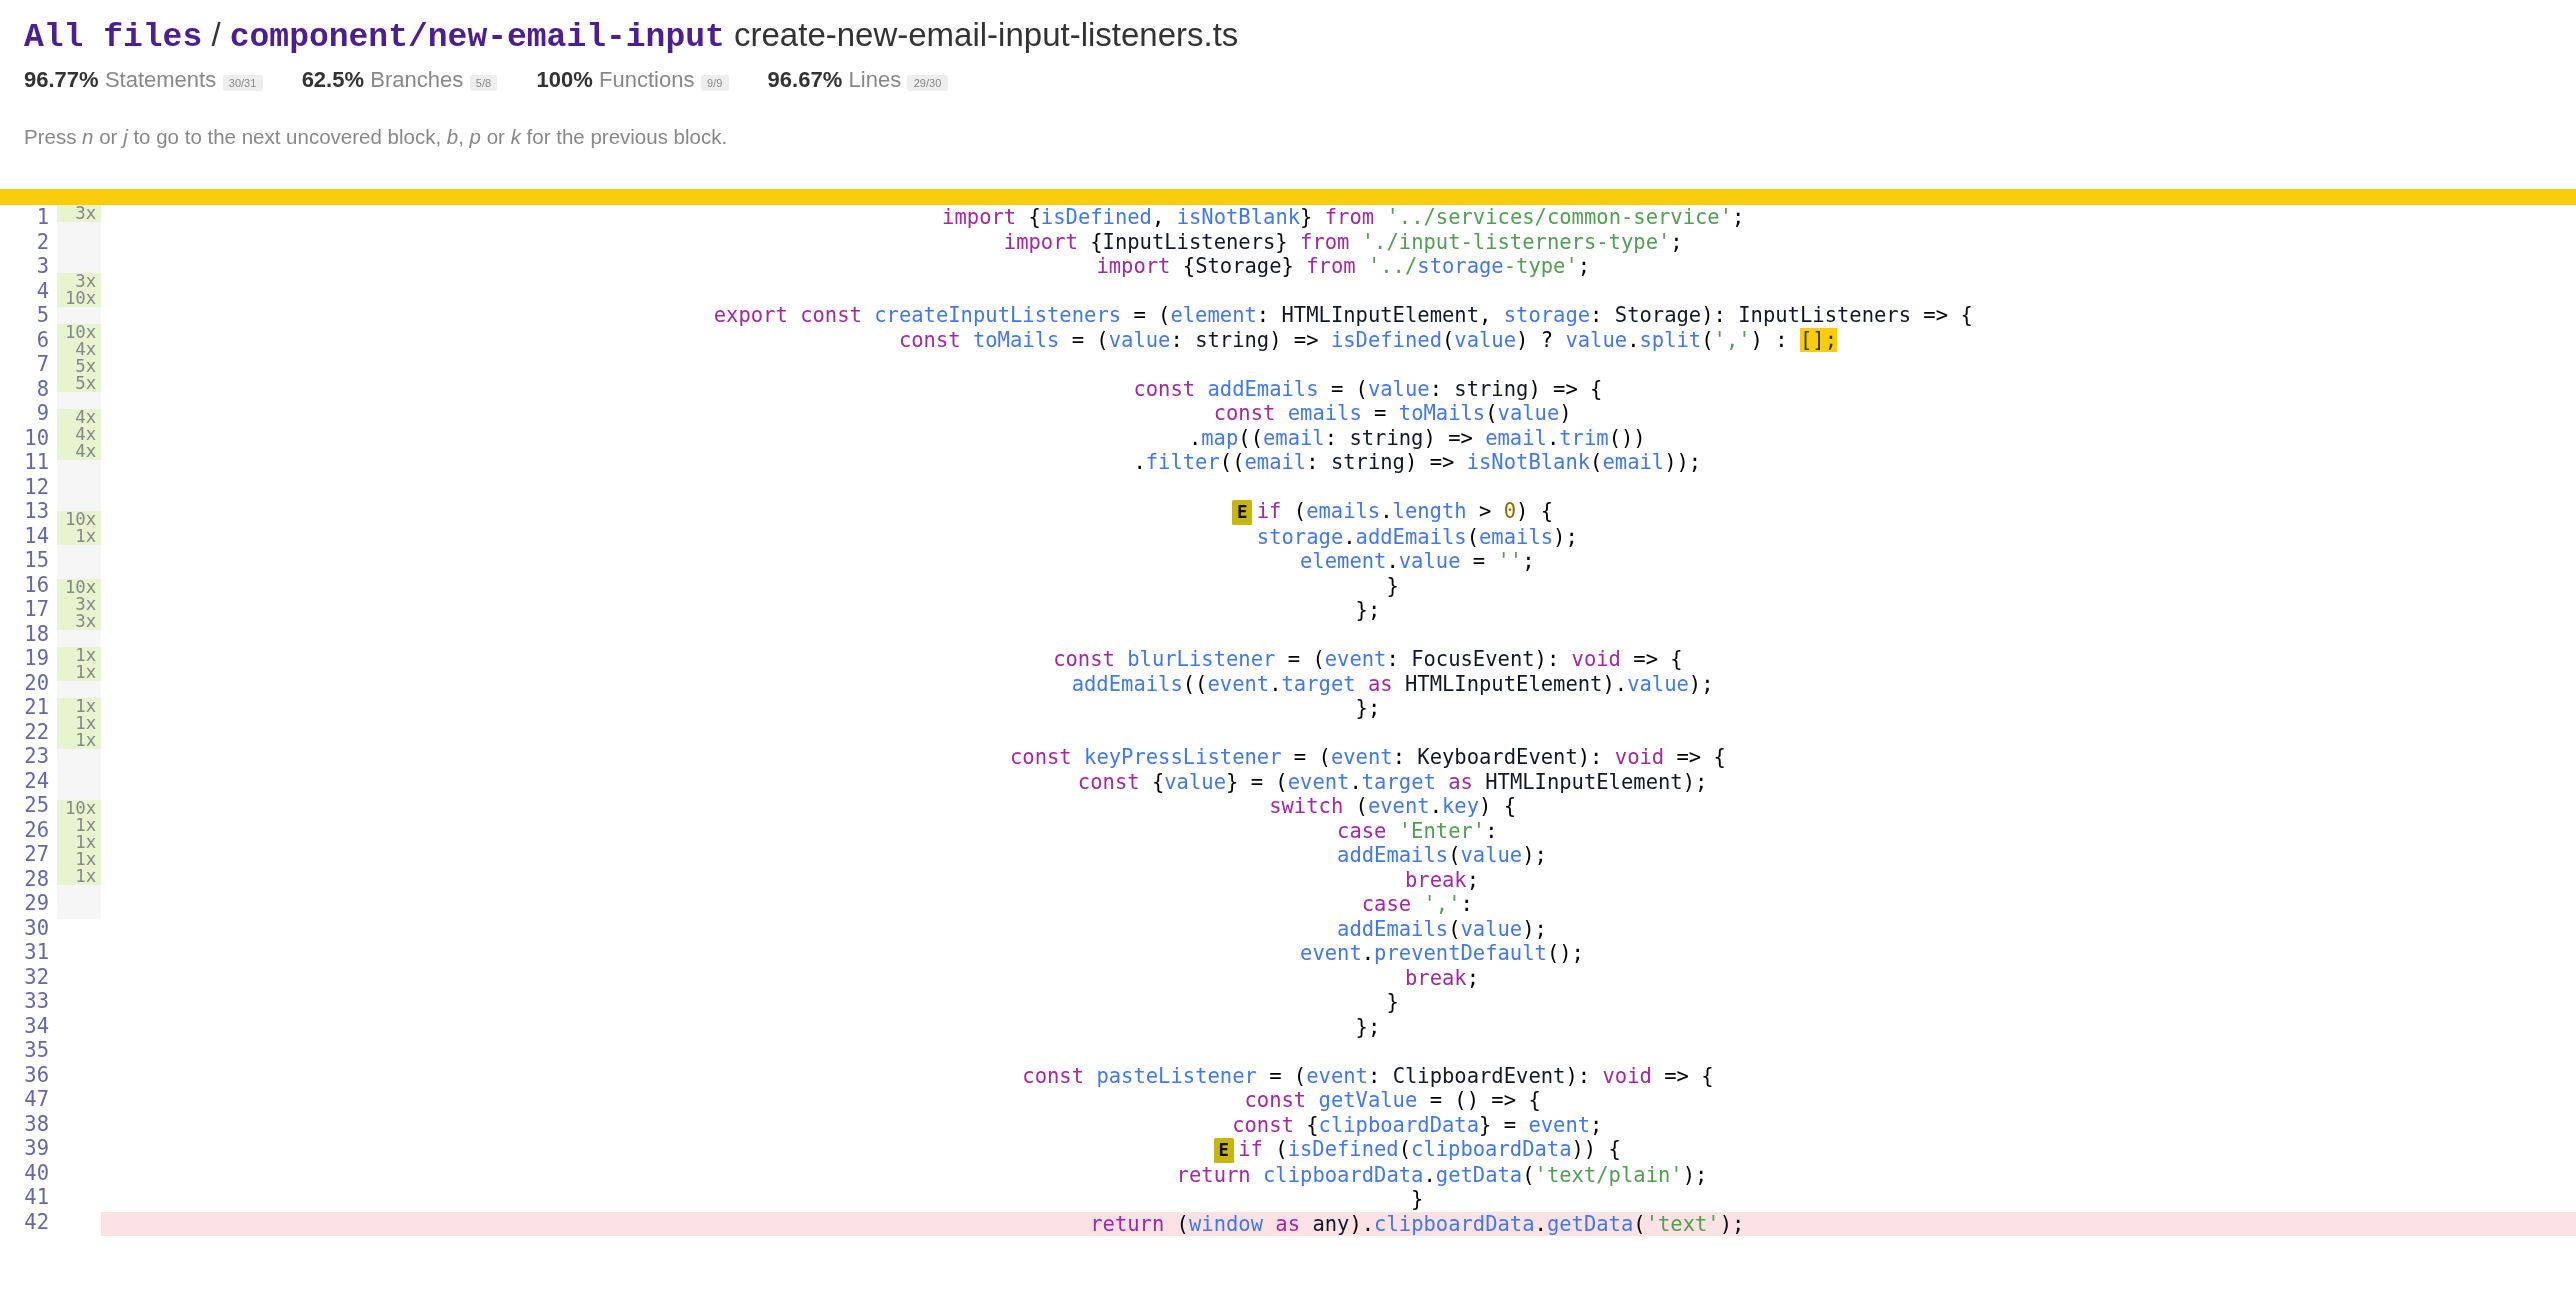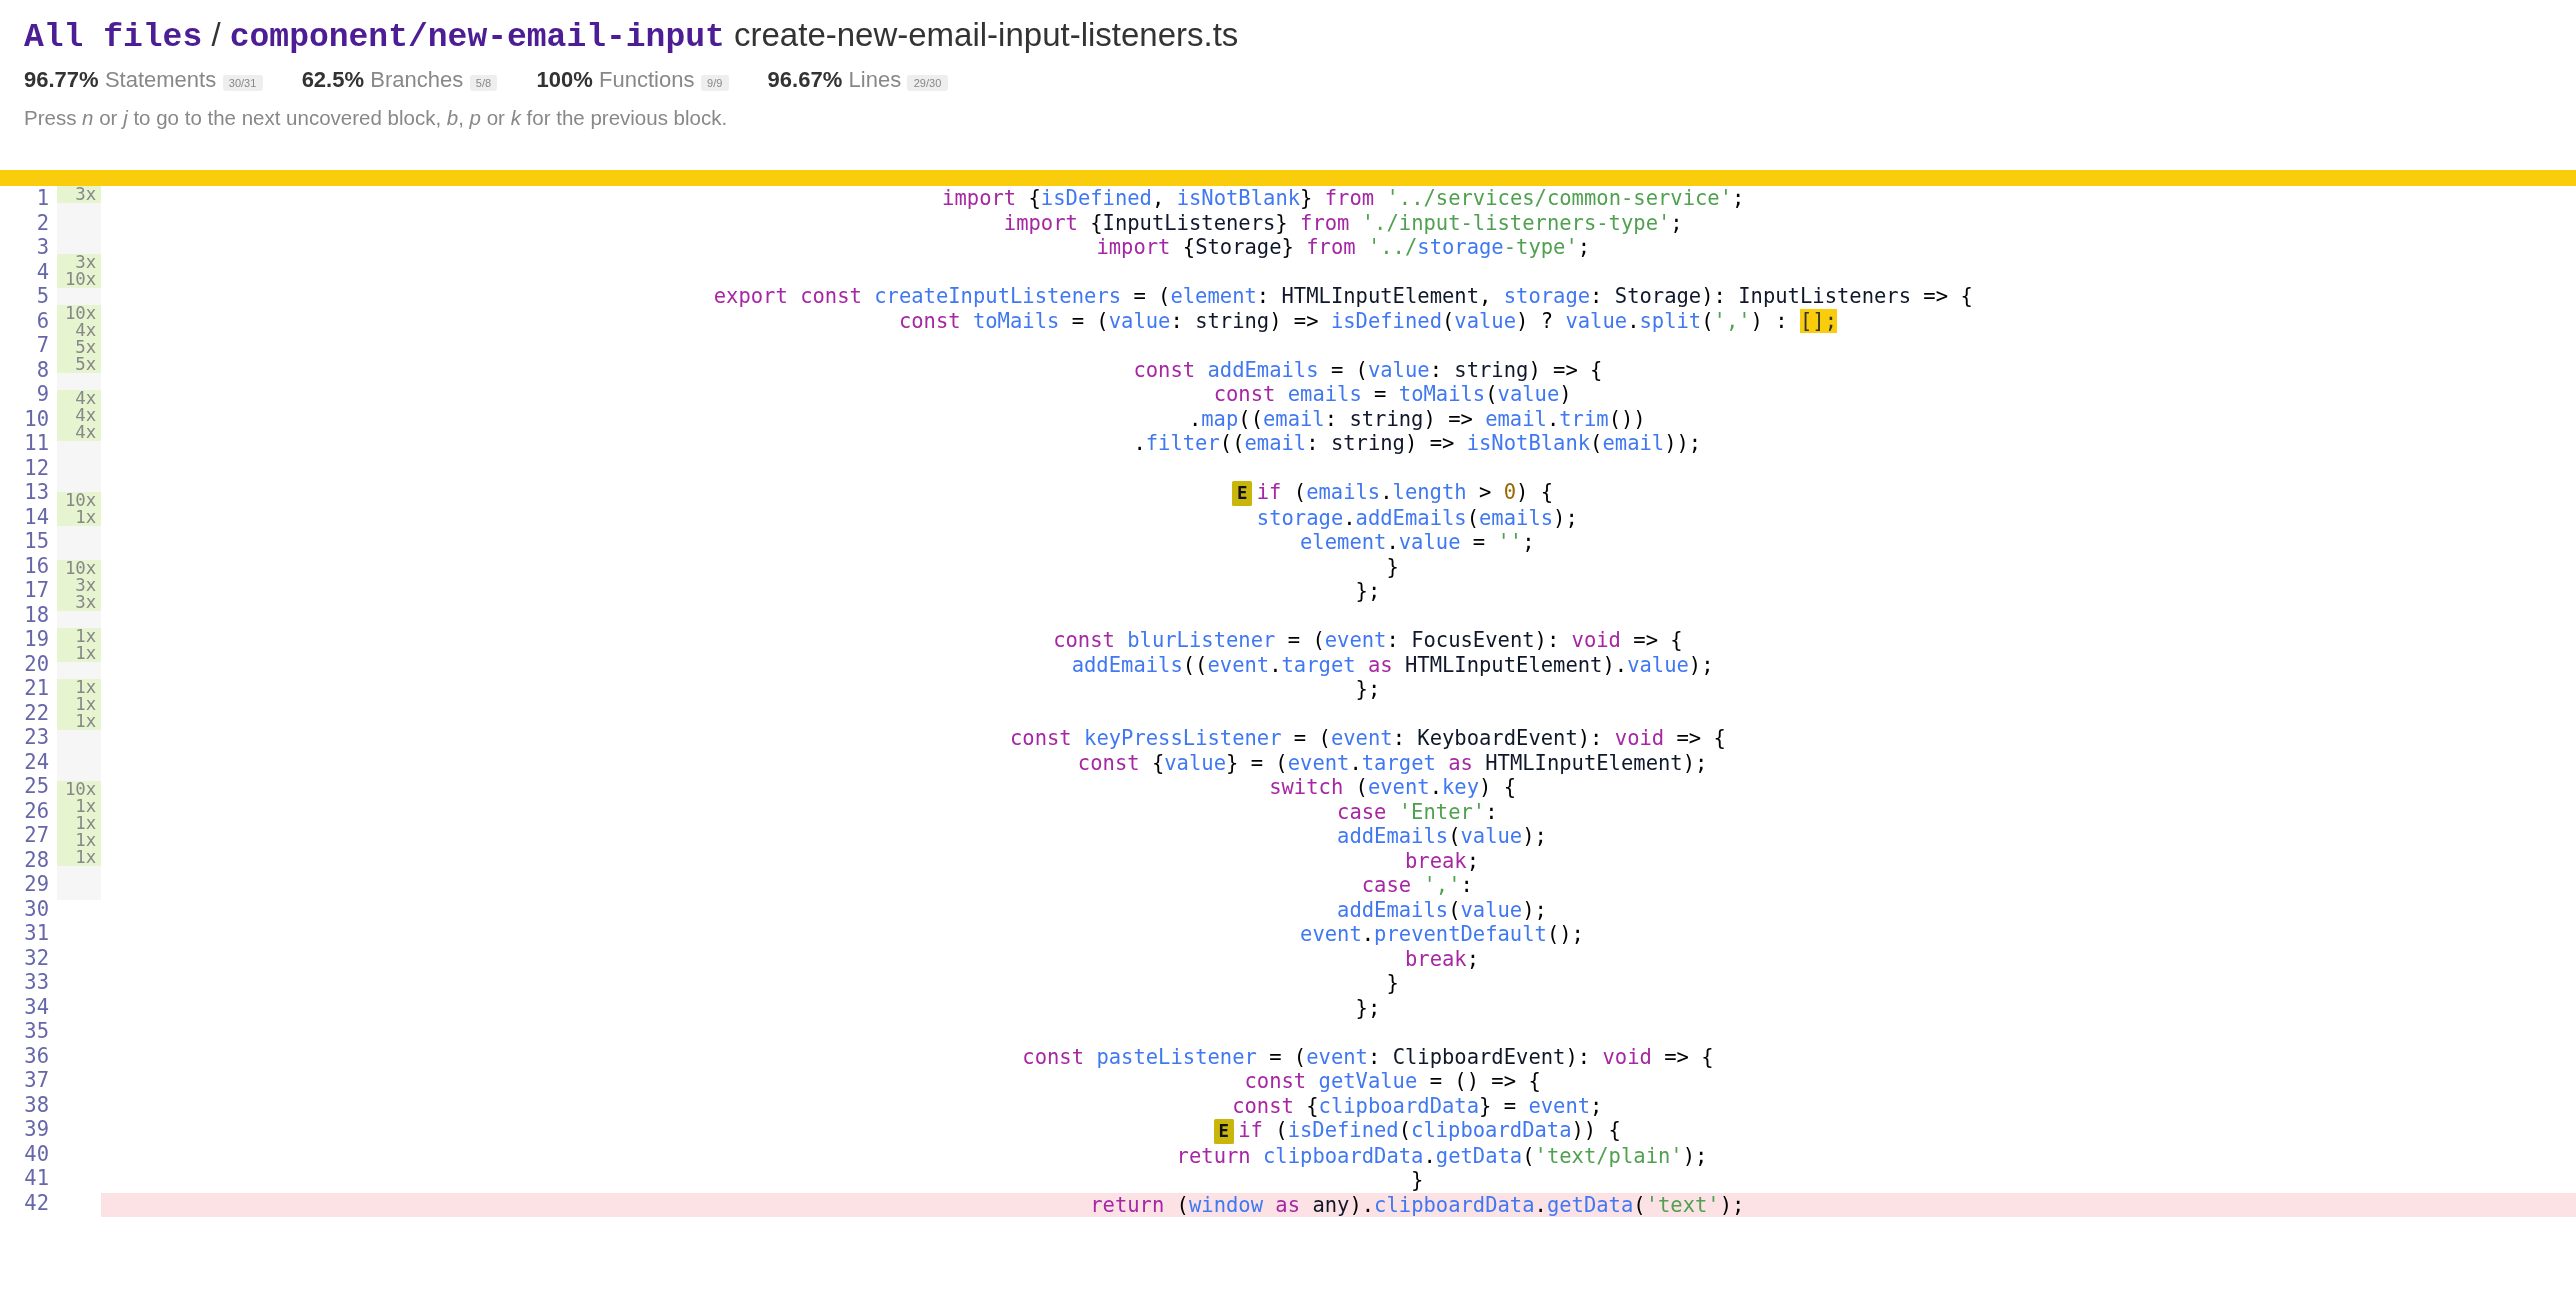--- a/index.html
+++ b/index.html
@@ -3,21 +3,21 @@
 <meta charset="utf-8">
 <style>
 * { box-sizing: border-box; margin: 0; padding: 0; }
 body { font-family: Helvetica, Arial, sans-serif; background: #fff; }
 .wrapper { padding: 0; }
 .header { padding: 16px 24px 8px 24px; }
 .breadcrumb { font-size: 33px; font-weight: bold; margin-bottom: 11px; }
 .breadcrumb a { color: #4c1d95; text-decoration: none; font-family: Liberation Mono, monospace; }
 .breadcrumb .sep { color: #333; font-weight: normal; }
 .breadcrumb .file { color: #333; font-weight: normal; }
-.stats { display: flex; gap: 39px; margin-bottom: 13px; }
+.stats { display: flex; gap: 39px; margin-bottom: 32px; }
 .stat { display: flex; align-items: baseline; gap: 6.3px; font-size: 22px; }
 .stat .pct { font-weight: bold; color: #333; }
 .stat .label { color: #888; font-weight: normal; }
 .stat .frac { background: #eee; color: #888; padding: 1.6px 6.3px; border-radius: 2.4px; font-size: 11px; }
 .hint { color: #888; font-size: 20.5px; margin-bottom: 32px; }
 .hint i { font-style: italic; }
 .bar { height: 16px; background: #f9cd0b; width: 100%; }
 .code-wrap { display: flex; font-family: Menlo, Consolas, monospace; font-size: 20.5px; line-height: 24.5px; padding-left: 11px; }
 .lineno-col { text-align: right; padding-right: 8px; color: #6666aa; user-select: none; }
 .lineno-col div { min-width: 38px; }
@@ -110,21 +110,21 @@
         <div>27</div>
         <div>28</div>
         <div>29</div>
         <div>30</div>
         <div>31</div>
         <div>32</div>
         <div>33</div>
         <div>34</div>
         <div>35</div>
         <div>36</div>
-        <div>37</div>
+        <div>47</div>
         <div>38</div>
         <div>39</div>
         <div>40</div>
         <div>41</div>
         <div>42</div>
       </div>
     <div class="count-col" id="count-col">
         <div class="hit">3x</div>
         <div class="nohit">&nbsp;</div>
         <div class="nohit">&nbsp;</div>

